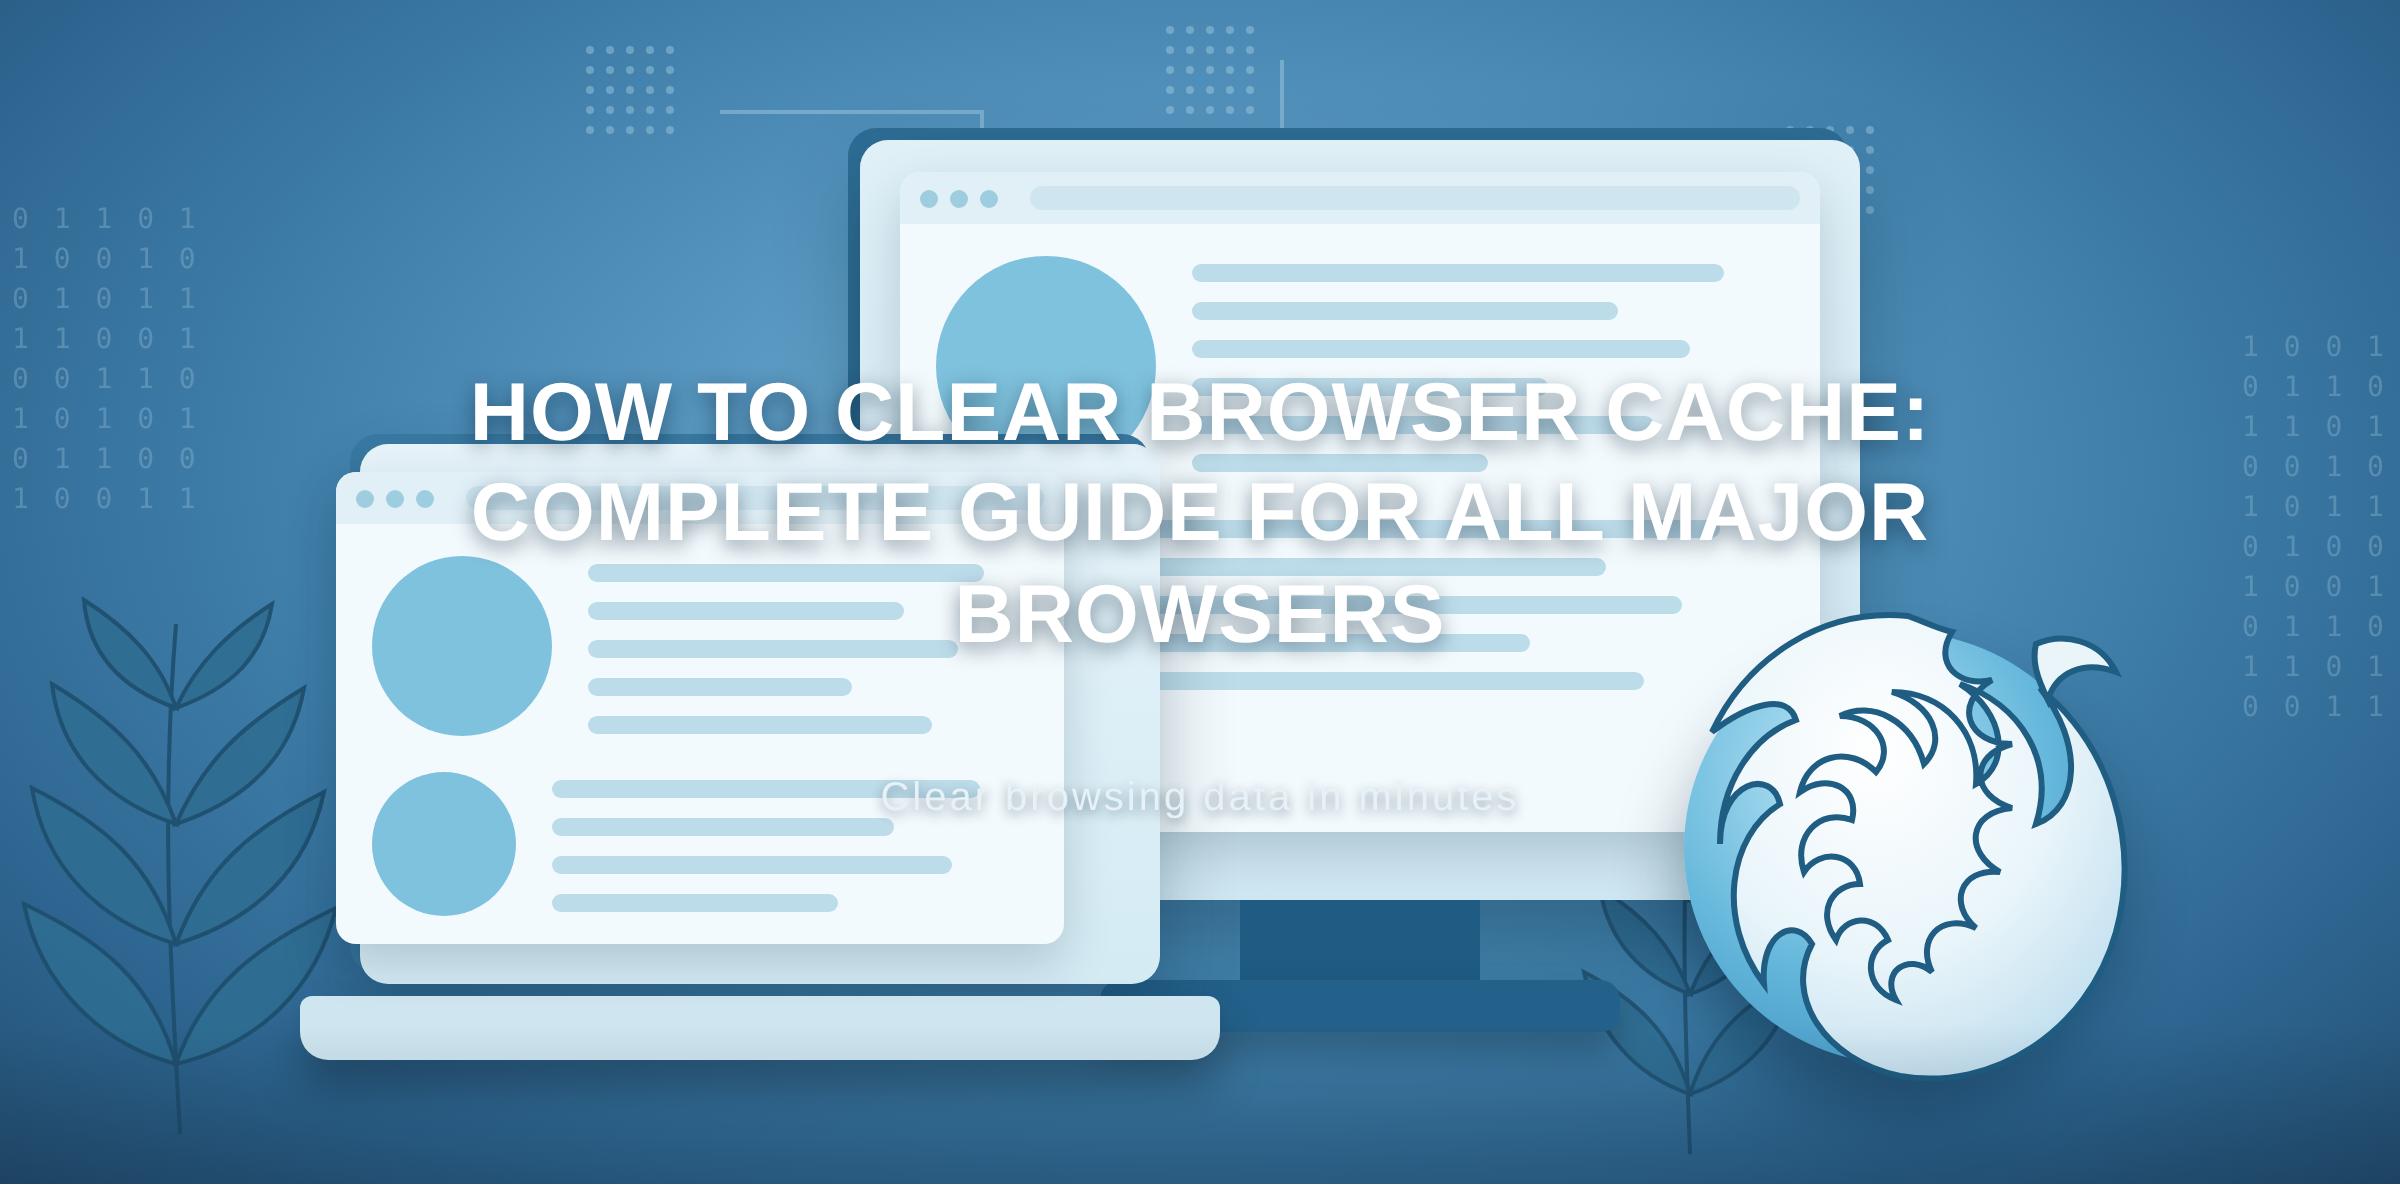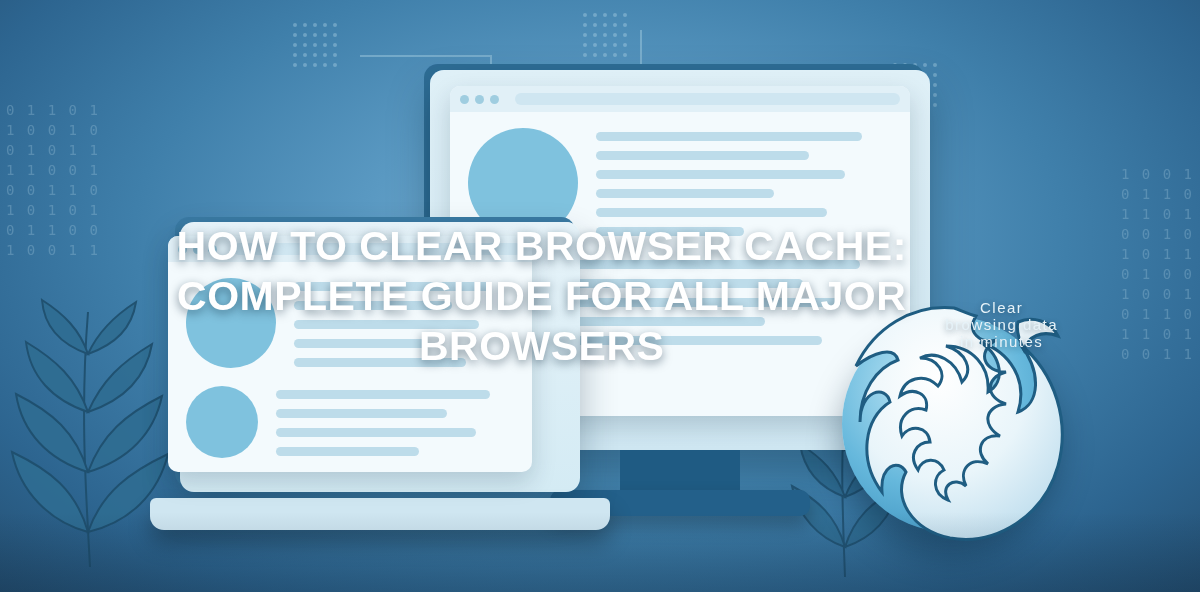--- a/index.html
+++ b/index.html
@@ -65,23 +65,23 @@
 .browser.b-laptop{top:14px;left:18px;width:364px;height:236px}
 .browser.b-laptop .skel .circle{width:90px;height:90px}
 .browser.b-laptop .row2 .circle{width:72px;height:72px}
 
 
 .fox{position:absolute;right:120px;bottom:38px;width:260px;height:260px}
 .fox .ball{position:absolute;inset:22px;border-radius:50%;background:radial-gradient(circle at 38% 32%,#bfe7f6 0%,#66b8dc 50%,#2e84b4 100%);box-shadow:0 22px 34px rgba(5,30,50,.4)}
 .fox svg{position:absolute;inset:0}
 
 
-.overlay{position:absolute;inset:0;display:flex;flex-direction:row;align-items:center;justify-content:center;text-align:center;padding:0 140px}
+.overlay{position:absolute;inset:0;display:flex;flex-direction:column;align-items:center;justify-content:center;text-align:center;padding:0 140px}
 .title{color:#fff;font-weight:800;font-size:41px;line-height:1.22;letter-spacing:.5px;text-shadow:0 3px 10px rgba(10,35,55,.5)}
-.subtitle{margin-top:56px;color:#e6f2f8;font-size:15px;letter-spacing:1.5px;text-shadow:0 2px 6px rgba(10,35,55,.45)}
+.subtitle{margin-top:56px;color:#e6f2f8;font-size:20px;letter-spacing:1.5px;text-shadow:0 2px 6px rgba(10,35,55,.45)}
 
 
 .ground{position:absolute;left:0;right:0;bottom:0;height:80px;background:linear-gradient(180deg,rgba(0,0,0,0),rgba(10,30,48,.25))}
 </style>
 </head>
 <body>
 
 <div class="stage">
 
   <div class="dots dots1">

